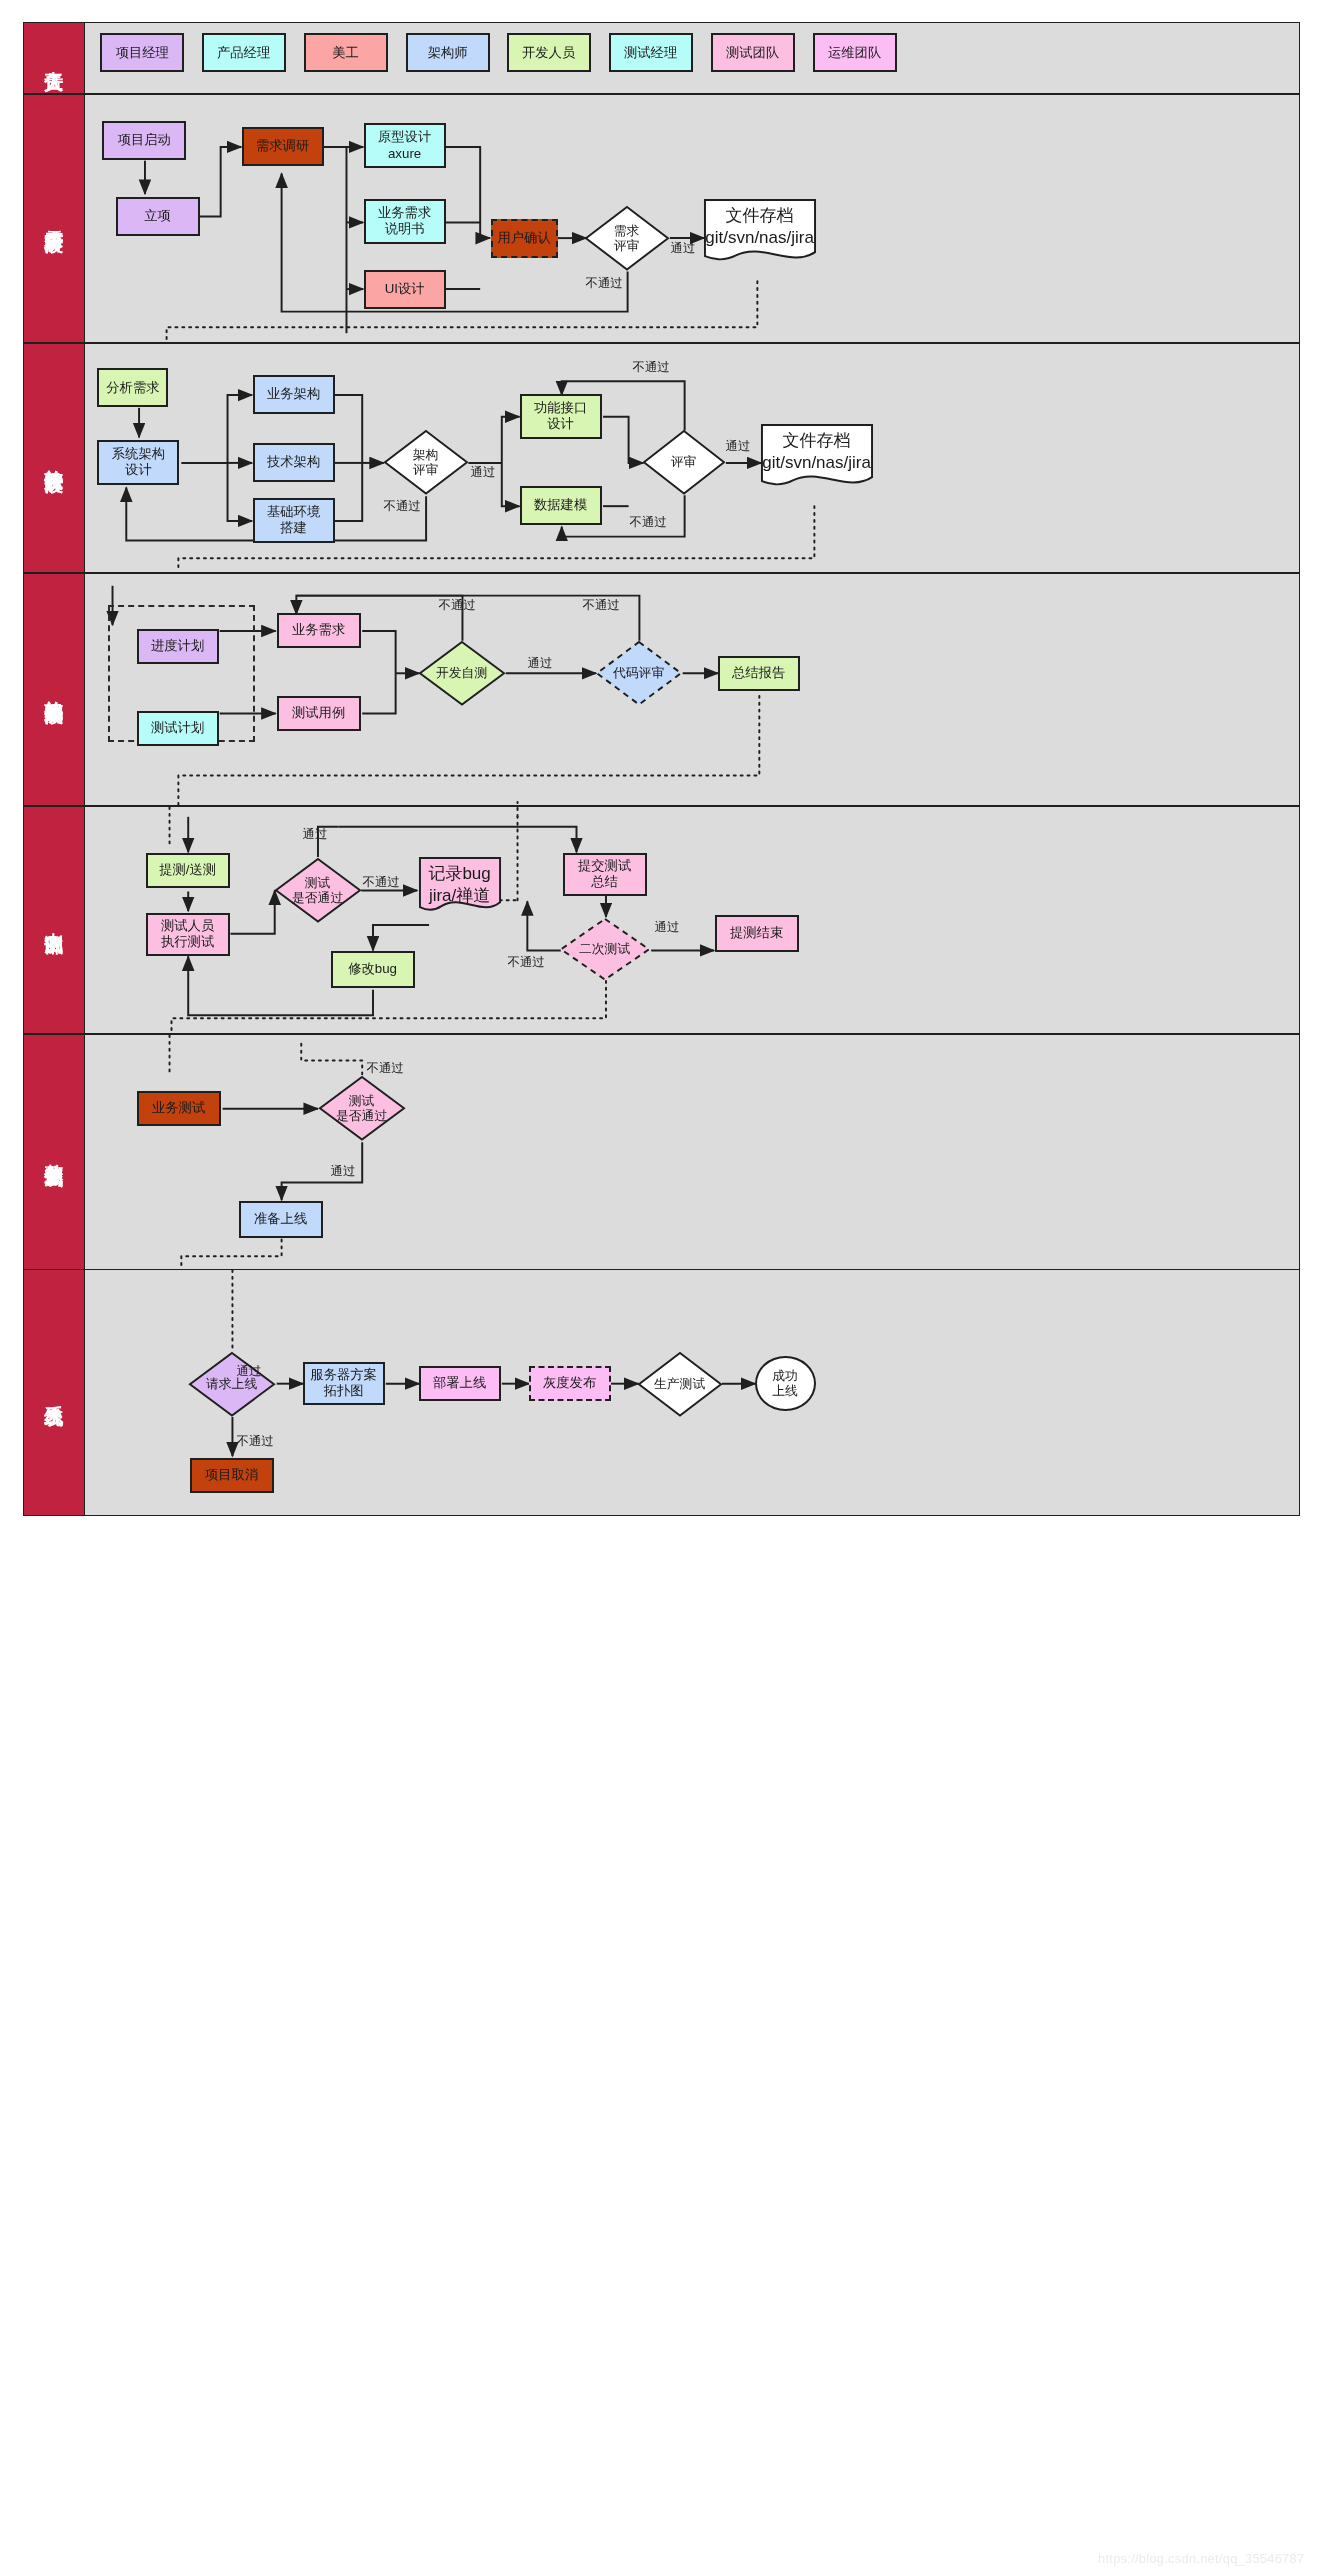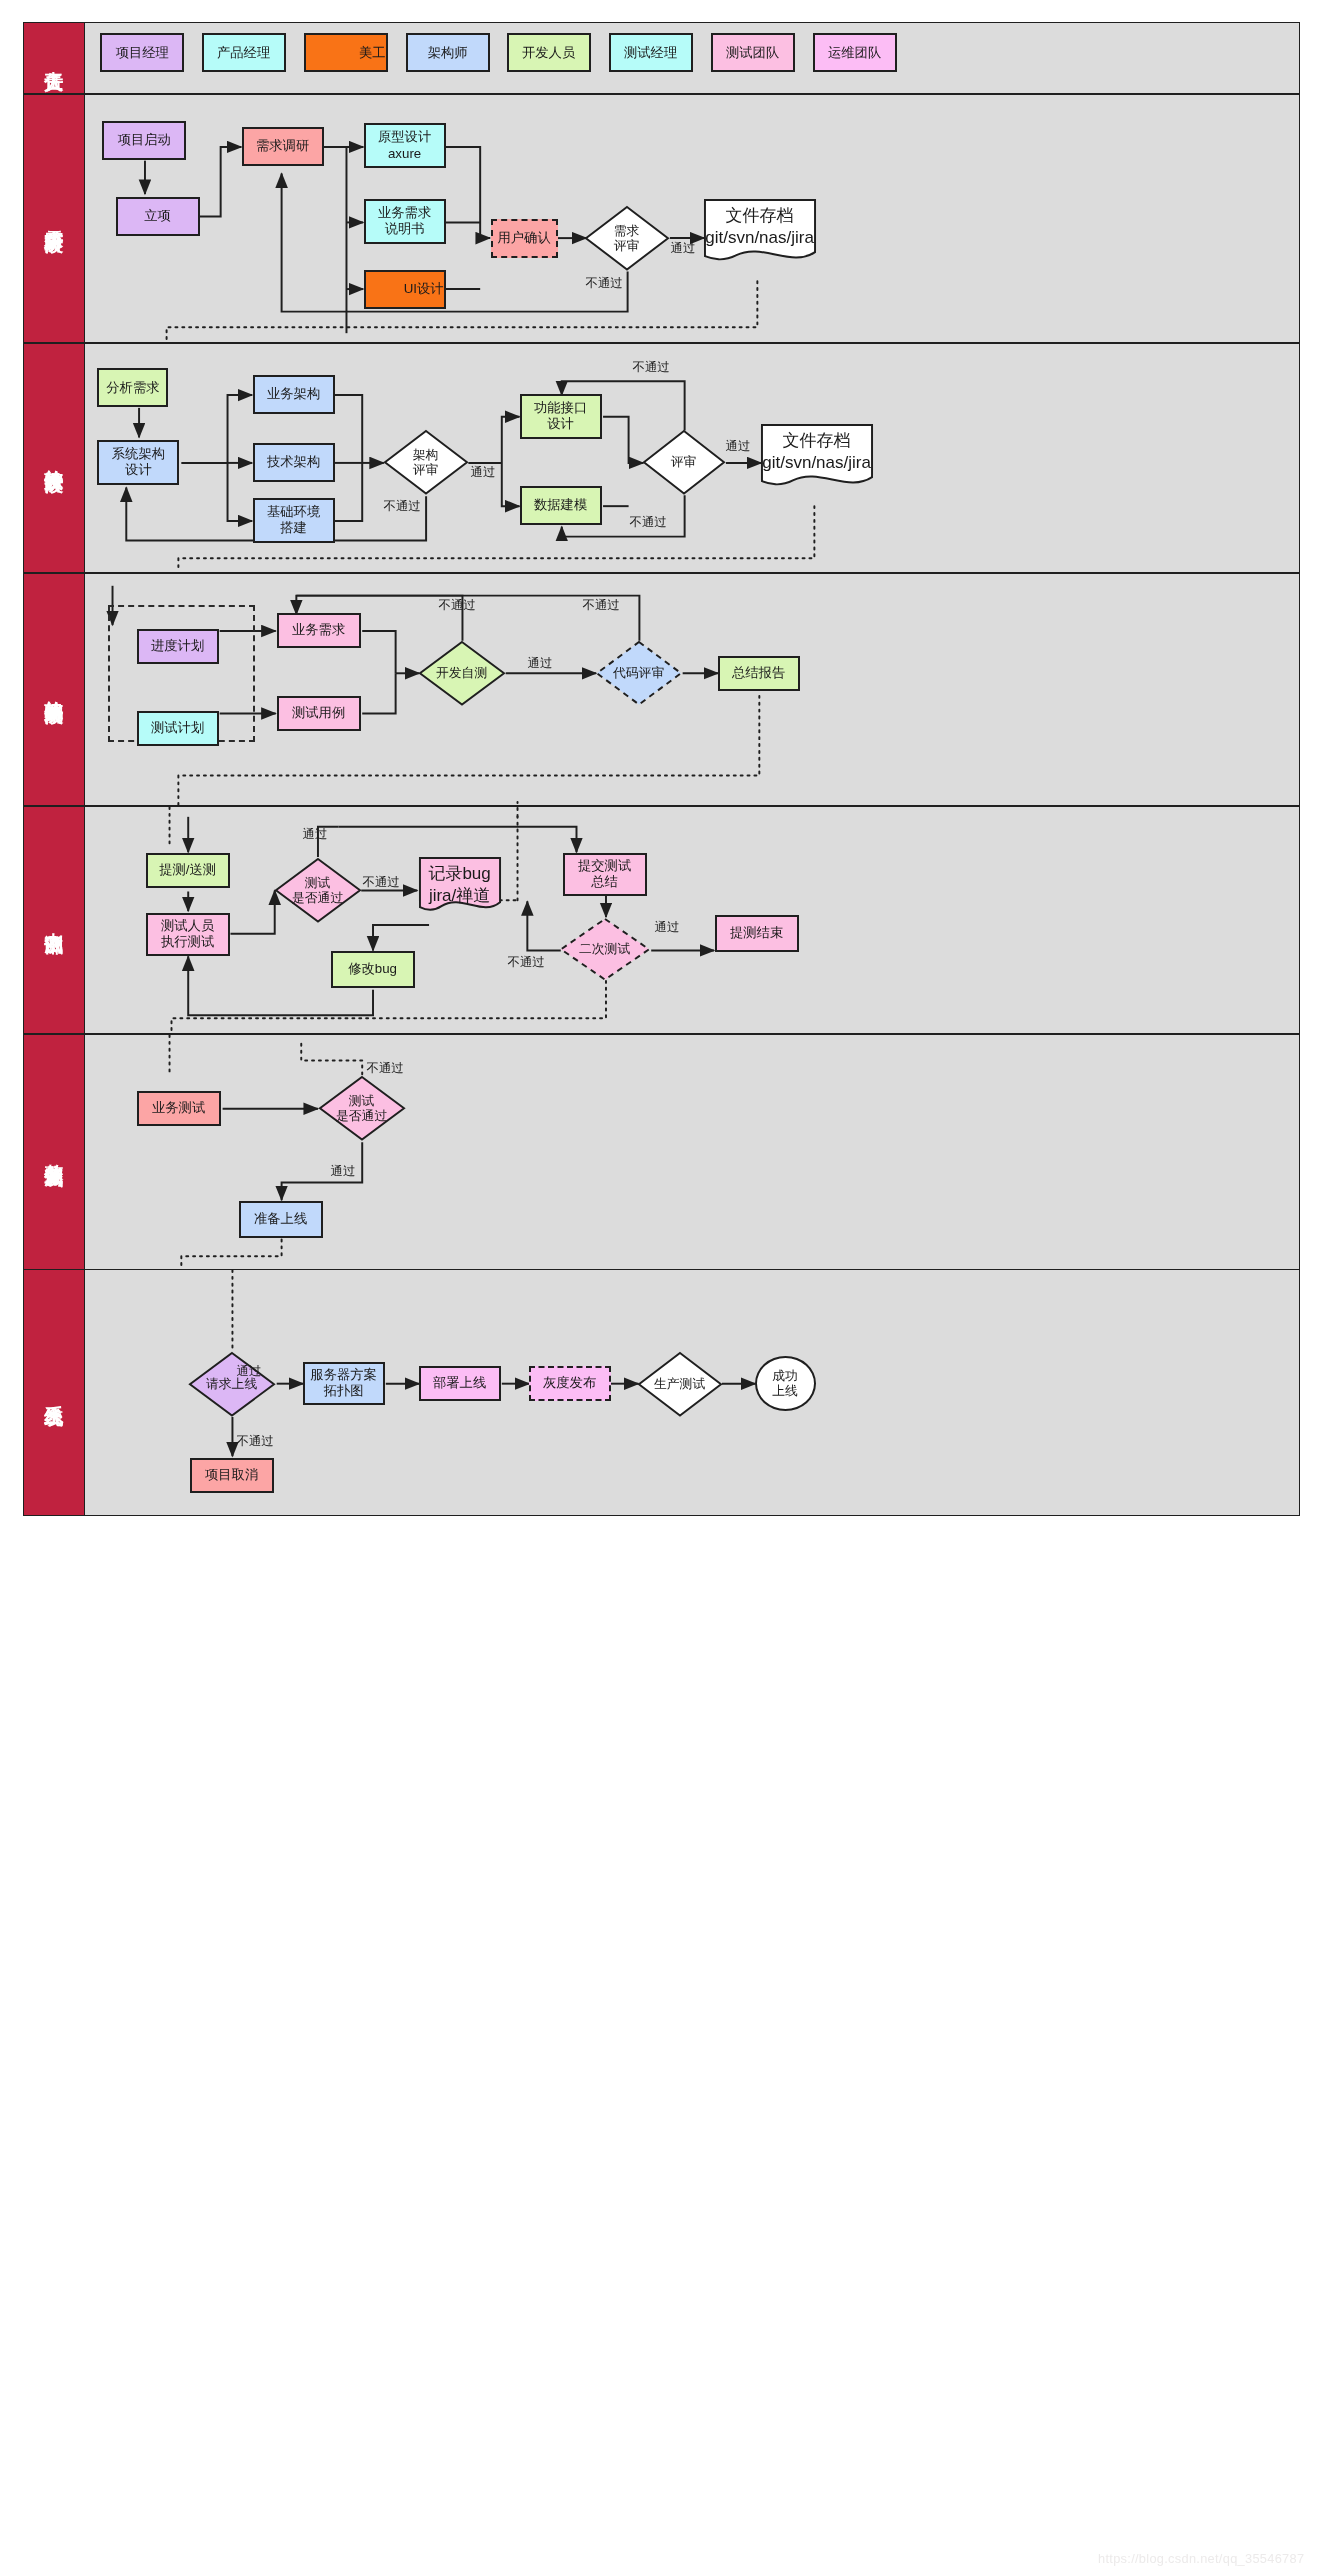--- a/index.html
+++ b/index.html
@@ -20,26 +20,26 @@
   
   .node{position:absolute;box-sizing:border-box;display:flex;align-items:center;
      justify-content:center;text-align:center;font-size:13.3px;color:#1a1a1a;
      line-height:1.22;border:2px solid #1f1f1f;white-space:pre-line;}
   .node.sq{border-radius:0;}
   .dash{border-style:dashed;}
 
   
   .c-purple{background:#dcb7f5;}
   .c-cyan{background:#b6fcf9;}
-  .c-orange{background:#f97316;justify-content:flex-end;}
+  .c-orange{background:#fca5a5;}
   .c-blue{background:#c1d9fb;}
   .c-green{background:#d8f5b4;}
   .c-pink{background:#fcbfe2;}
   .c-magenta{background:#fcbdf5;}
-  .c-white{background:#fca5a5;}
+  .c-white{background:#c2410c;}
 
   
   .dia{position:absolute;box-sizing:border-box;}
   .dia .dshape{position:absolute;inset:0;}
   .dia .dtext{position:absolute;inset:0;display:flex;align-items:center;
       justify-content:center;text-align:center;font-size:12.8px;color:#1a1a1a;
       line-height:1.2;white-space:pre-line;}
 
   
   .doc{position:absolute;box-sizing:border-box;}

